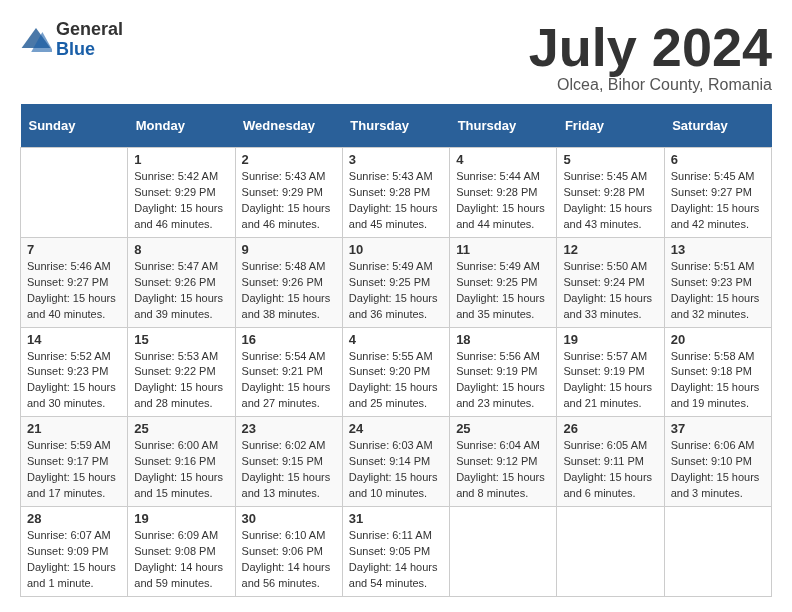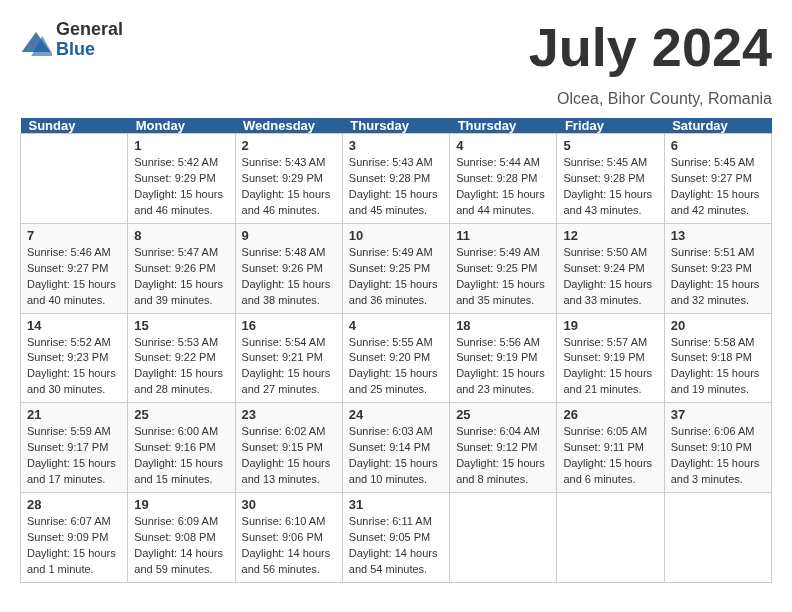--- a/index.html
+++ b/index.html
@@ -11,21 +11,21 @@
       padding: 20px;
     }
     .header-section {
       display: flex;
       justify-content: space-between;
       align-items: flex-start;
       margin-bottom: 10px;
     }
     .logo {
       display: flex;
-      align-items: flex-end;
+      align-items: center;
       gap: 4px;
     }
     .logo-text {
       display: flex;
       flex-direction: column;
       line-height: 1.1;
     }
     .logo-general {
       font-size: 18px;
       font-weight: bold;
@@ -45,32 +45,32 @@
     }
     .main-title {
       font-size: 54px;
       font-weight: bold;
       color: #333;
       line-height: 1;
     }
     .subtitle {
       font-size: 16px;
       color: #555;
-      margin-top: 16px;
+      margin-top: 2px;
     }
     .calendar-table {
       width: 100%;
       border-collapse: collapse;
       font-size: 11px;
     }
     .calendar-table th {
       background-color: #2a6099;
       color: #fff;
       text-align: left;
-      padding: 0 8px;
+      padding: 14px 8px;
       font-size: 13px;
       font-weight: bold;
     }
     .calendar-table td {
       border: 1px solid #ccc;
       vertical-align: top;
       padding: 4px 6px;
       width: calc(100% / 7);
       min-height: 70px;
       background: #fff;

